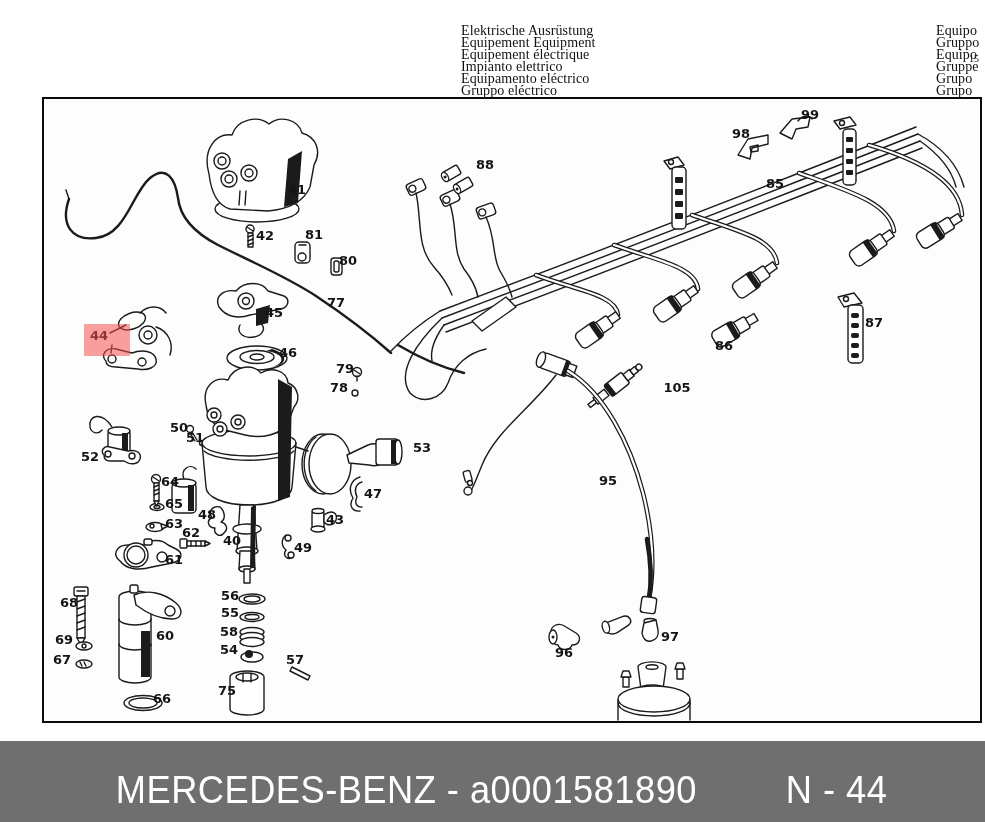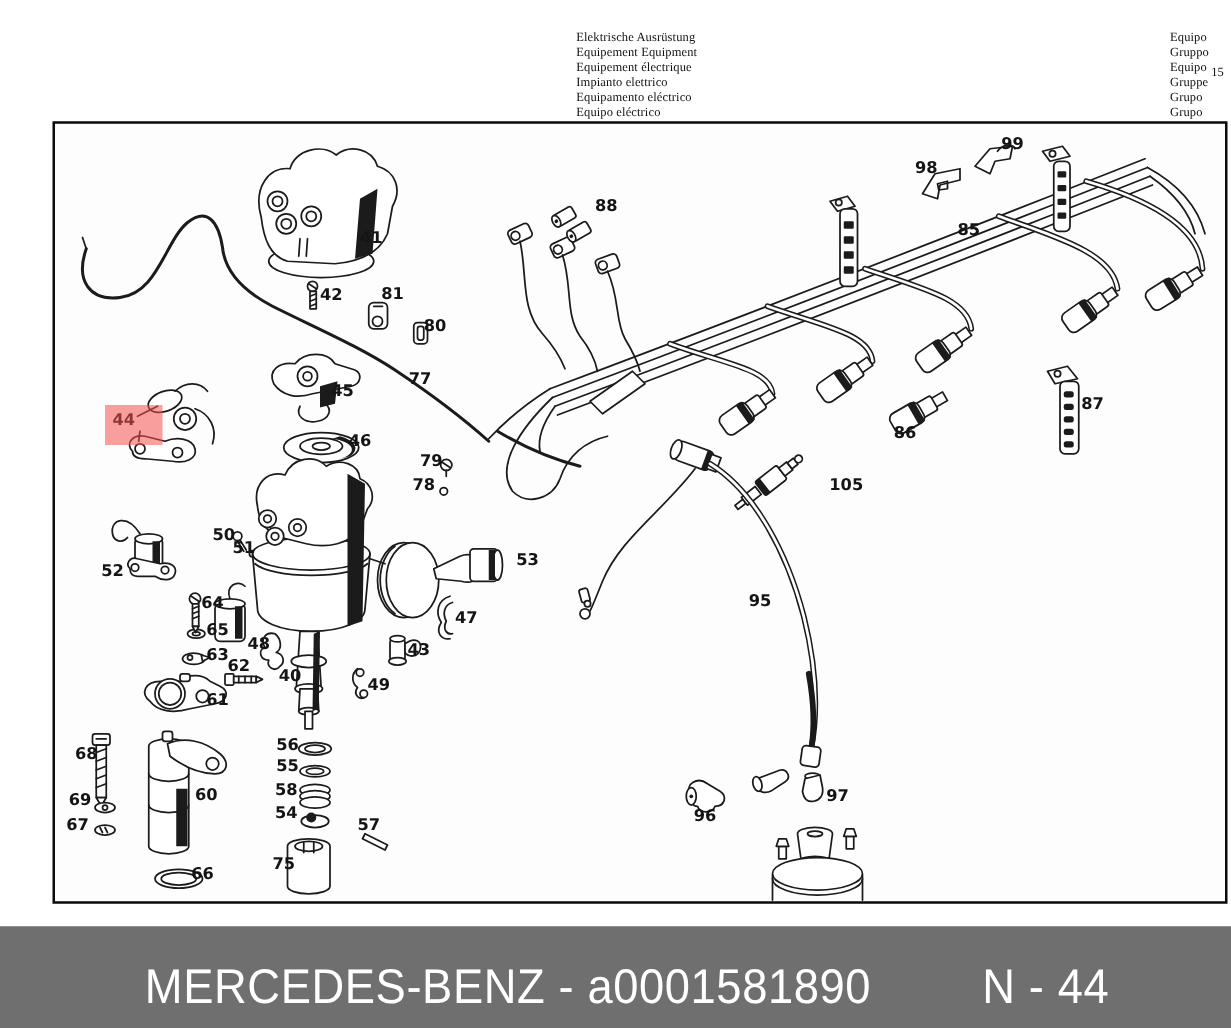--- a/index.html
+++ b/index.html
@@ -1,19 +1,19 @@
 <!DOCTYPE html>
 <html><head>
 <meta charset="utf-8">
 <style>
   html,body{margin:0;padding:0;background:#fff;}
   body{width:985px;height:822px;position:relative;overflow:hidden;
        font-family:"Liberation Serif", serif;color:#111;}
   
-  .hdr-col{position:absolute;font-size:10px;line-height:12.1px;letter-spacing:.1px;white-space:nowrap;font-family:Liberation Serif, serif;}
+  .hdr-col{position:absolute;font-size:14px;line-height:12.1px;letter-spacing:.1px;white-space:nowrap;font-family:Liberation Serif, serif;}
   #langs{left:461px;top:25px;}
   #groups{left:936px;top:25px;}
   #group-num{position:absolute;left:969px;top:53px;font-size:10px;}
   
   #draw{position:absolute;left:42px;top:97px;width:936px;height:622px;
         border:2px solid #0a0a0a;background:#fdfdfd;}
   svg{display:block;}
   .ln{fill:none;stroke:#1b1b1b;stroke-width:1.4;stroke-linecap:round;stroke-linejoin:round;}
   .sh{fill:#fff;stroke:#1b1b1b;stroke-width:1.4;stroke-linejoin:round;}
   .bk{fill:#1b1b1b;stroke:none;}
@@ -29,21 +29,21 @@
 </style>
 </head>
 <body>
 
 <div id="langs" class="hdr-col">
     <div>Elektrische Ausrüstung</div>
     <div>Equipement Equipment</div>
     <div>Equipement électrique</div>
     <div>Impianto elettrico</div>
     <div>Equipamento eléctrico</div>
-    <div>Equipo eléctrico</div>
+    <div>Gruppo eléctrico</div>
   </div>
 <div id="groups" class="hdr-col">
     <div>Equipo</div>
     <div>Gruppo</div>
     <div>Equipo</div>
     <div>Gruppe</div>
     <div>Grupo</div>
     <div>Grupo</div>
   </div>
 <div id="group-num">15</div>

